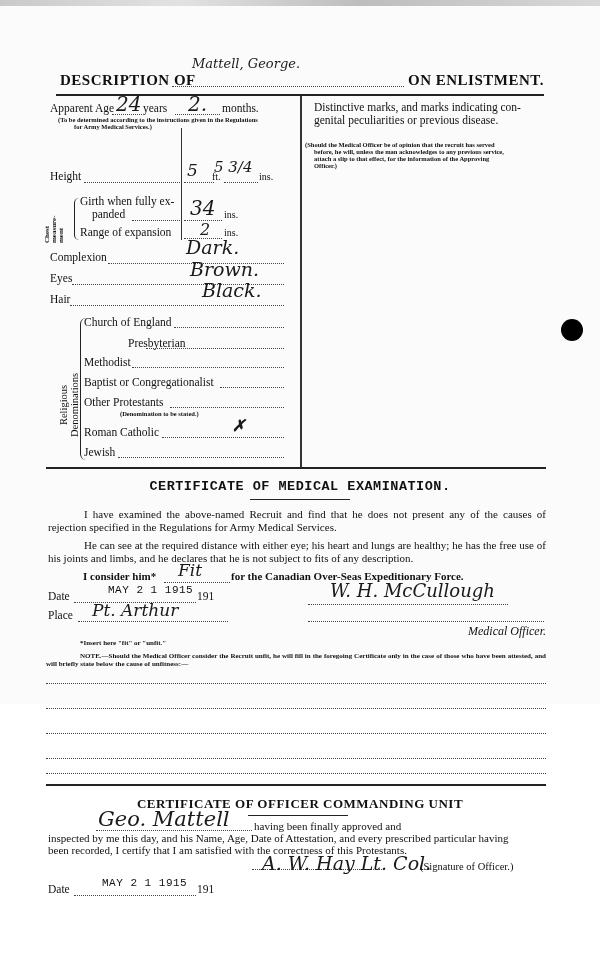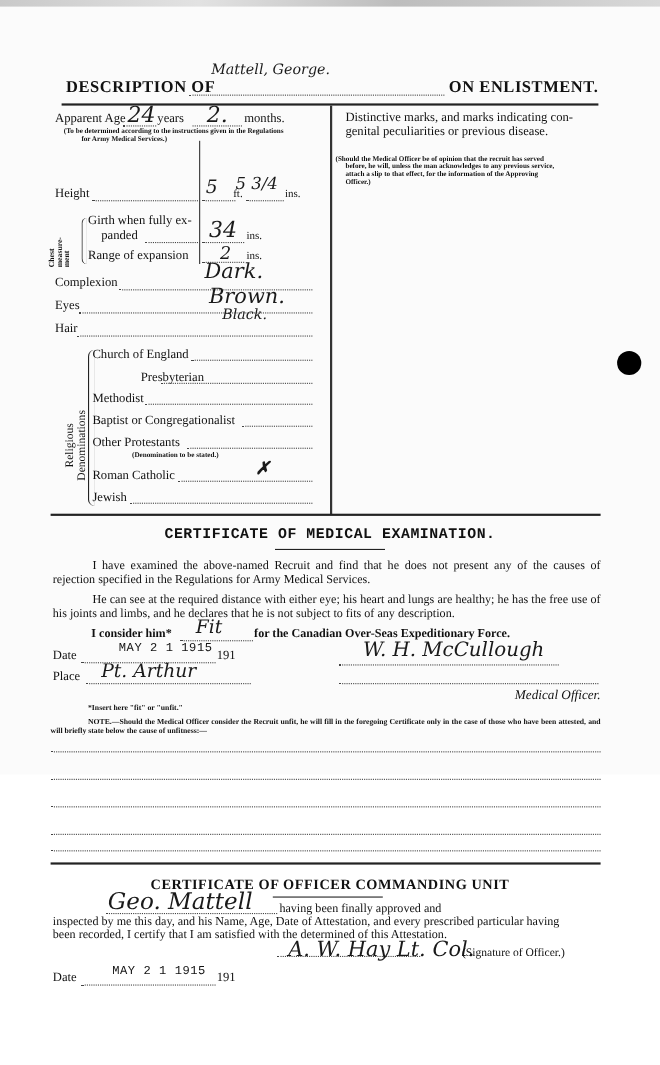--- a/index.html
+++ b/index.html
@@ -78,21 +78,21 @@
   <div class="abs lbl" style="left:224px; top:227px; font-size:10px;">ins.</div>
 
   <div class="abs lbl" style="left:50px; top:251px;">Complexion</div>
   <div class="dots" style="left:108px; top:263px; width:176px;"></div>
   <div class="abs hand" style="left:186px; top:236px; font-size:19px;">Dark.</div>
   <div class="abs lbl" style="left:50px; top:272px;">Eyes</div>
   <div class="dots" style="left:72px; top:284px; width:212px;"></div>
   <div class="abs hand" style="left:190px; top:258px; font-size:19px;">Brown.</div>
   <div class="abs lbl" style="left:50px; top:293px;">Hair</div>
   <div class="dots" style="left:70px; top:305px; width:214px;"></div>
-  <div class="abs hand" style="left:202px; top:279px; font-size:13px;font-style:italic;">Black.</div>
+  <div class="abs hand" style="left:202px; top:279px; font-size:19px;font-style:italic;">Black.</div>
 
   <div class="abs lbl" style="left:314px; top:101px; font-size:11.5px;">Distinctive marks, and marks indicating con-</div>
   <div class="abs lbl" style="left:314px; top:114px; font-size:11.5px;">genital peculiarities or previous disease.</div>
   <div class="abs tiny" style="left:305px; top:141px;">(Should the Medical Officer be of opinion that the recruit has served</div>
   <div class="abs tiny" style="left:314px; top:148px;">before, he will, unless the man acknowledges to any previous service,</div>
   <div class="abs tiny" style="left:314px; top:155px;">attach a slip to that effect, for the information of the Approving</div>
   <div class="abs tiny" style="left:314px; top:162px;">Officer.)</div>
 
   <div class="vrot" style="left:58px; top:437px; font-size:10.5px; line-height:11px; text-align:center;">
     <div>Religious</div>
@@ -153,21 +153,21 @@
   <div class="dots" style="left:46px; top:758px; width:500px;"></div>
   <div class="dots" style="left:46px; top:773px; width:500px;"></div>
   <div class="hline" style="left:46px; top:784px; width:500px;"></div>
 
   <div class="abs hdr center" style="left:50px; top:796px; width:500px; font-size:13px;">CERTIFICATE OF OFFICER COMMANDING UNIT</div>
   <div class="hline" style="left:248px; top:815px; width:100px; height:1px;"></div>
   <div class="dots" style="left:96px; top:830px; width:156px;"></div>
   <div class="abs hand" style="left:98px; top:807px; font-size:21px;">Geo. Mattell</div>
   <div class="abs lbl" style="left:254px; top:820px; font-size:11px;">having been finally approved and</div>
   <div class="abs lbl" style="left:48px; top:832px; font-size:11px;">inspected by me this day, and his Name, Age, Date of Attestation, and every prescribed particular having</div>
-  <div class="abs lbl" style="left:48px; top:844px; font-size:11px;">been recorded, I certify that I am satisfied with the determined of this Attestation.</div>
+  <div class="abs lbl" style="left:48px; top:844px; font-size:11px;">been recorded, I certify that I am satisfied with the correctness of this Protestants.</div>
 
   <div class="dots" style="left:252px; top:869px; width:130px;"></div>
   <div class="abs hand" style="left:262px; top:852px; font-size:19px;">A. W. Hay Lt. Col.</div>
   <div class="abs lbl" style="left:420px; top:861px; font-size:10.5px;">(Signature of Officer.)</div>
 
   <div class="abs lbl" style="left:48px; top:883px;">Date</div>
   <div class="dots" style="left:74px; top:895px; width:122px;"></div>
   <div class="abs stamp" style="left:102px; top:877px;">MAY 2 1 1915</div>
   <div class="abs lbl" style="left:197px; top:883px;">191</div>
 </div>

